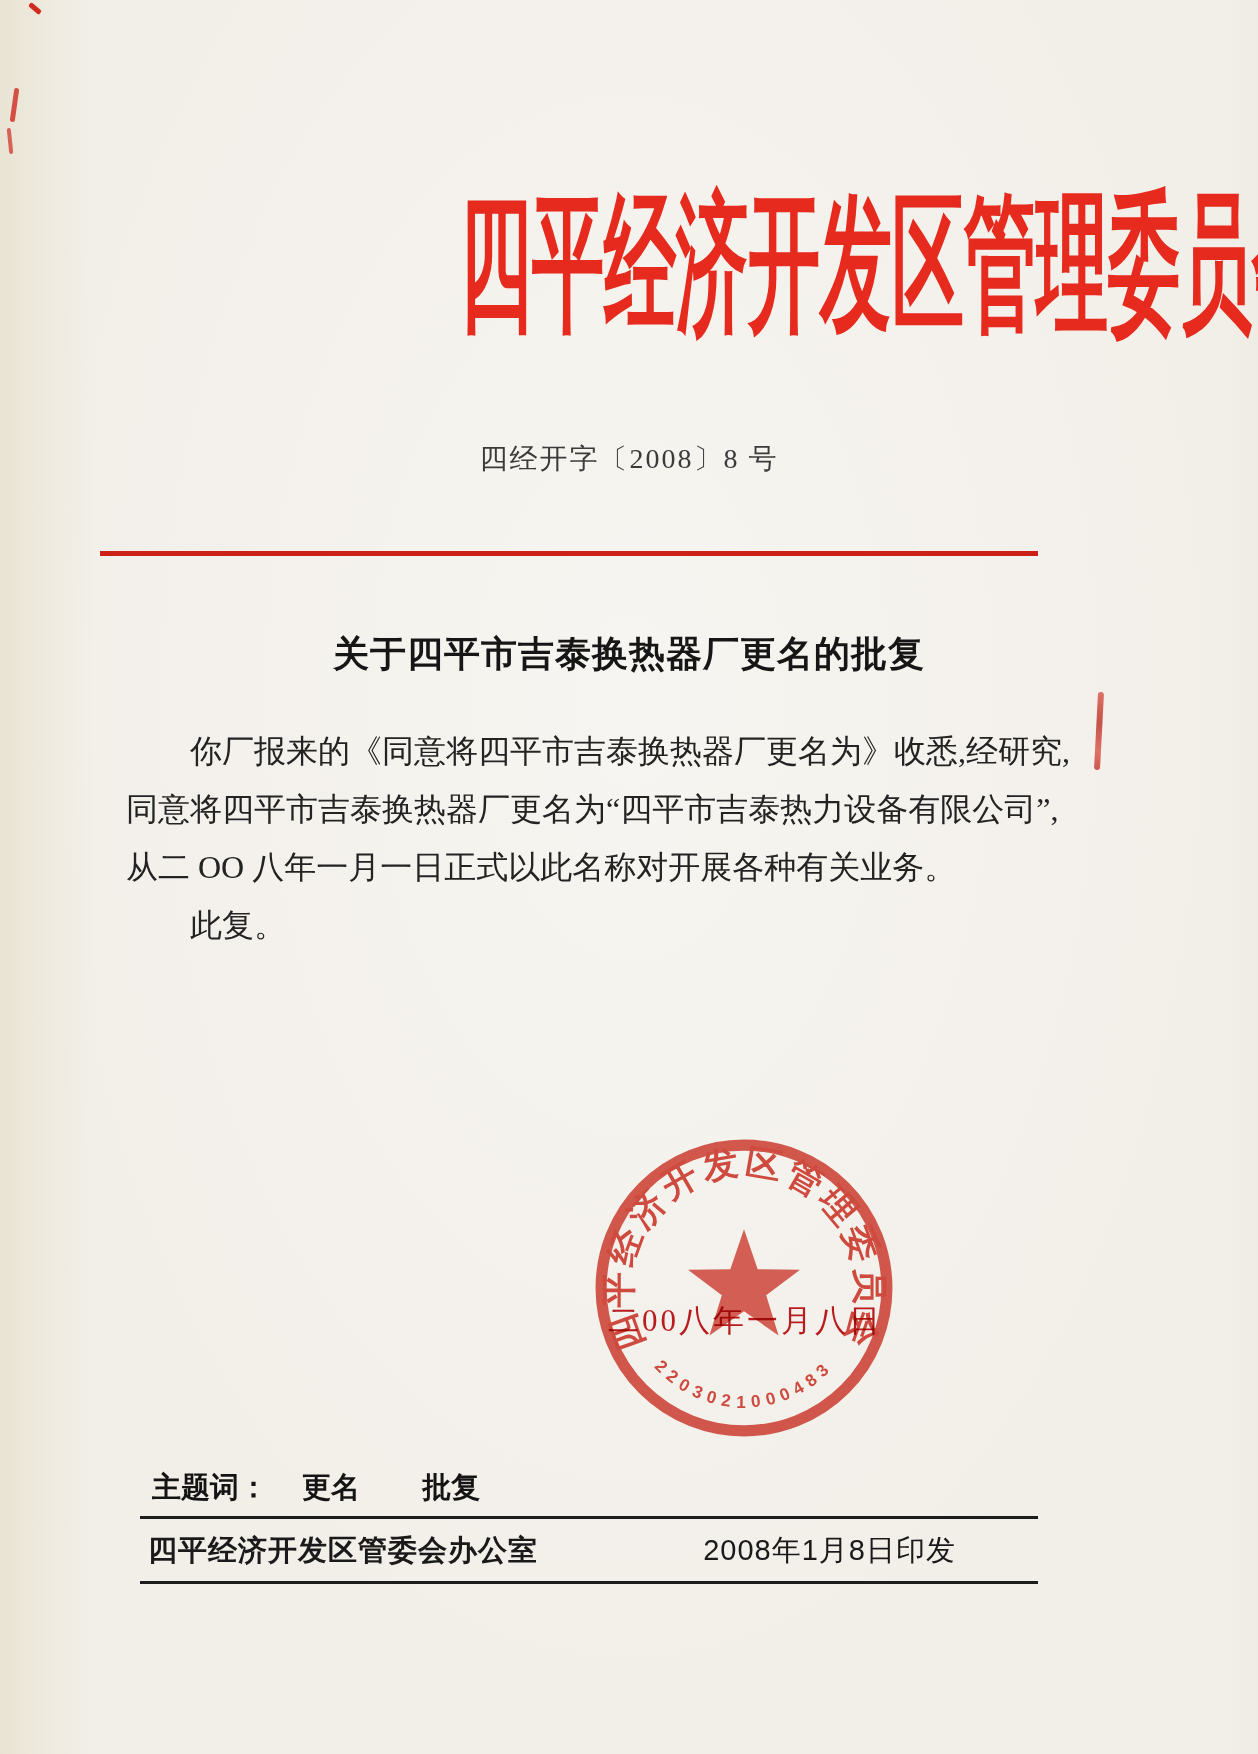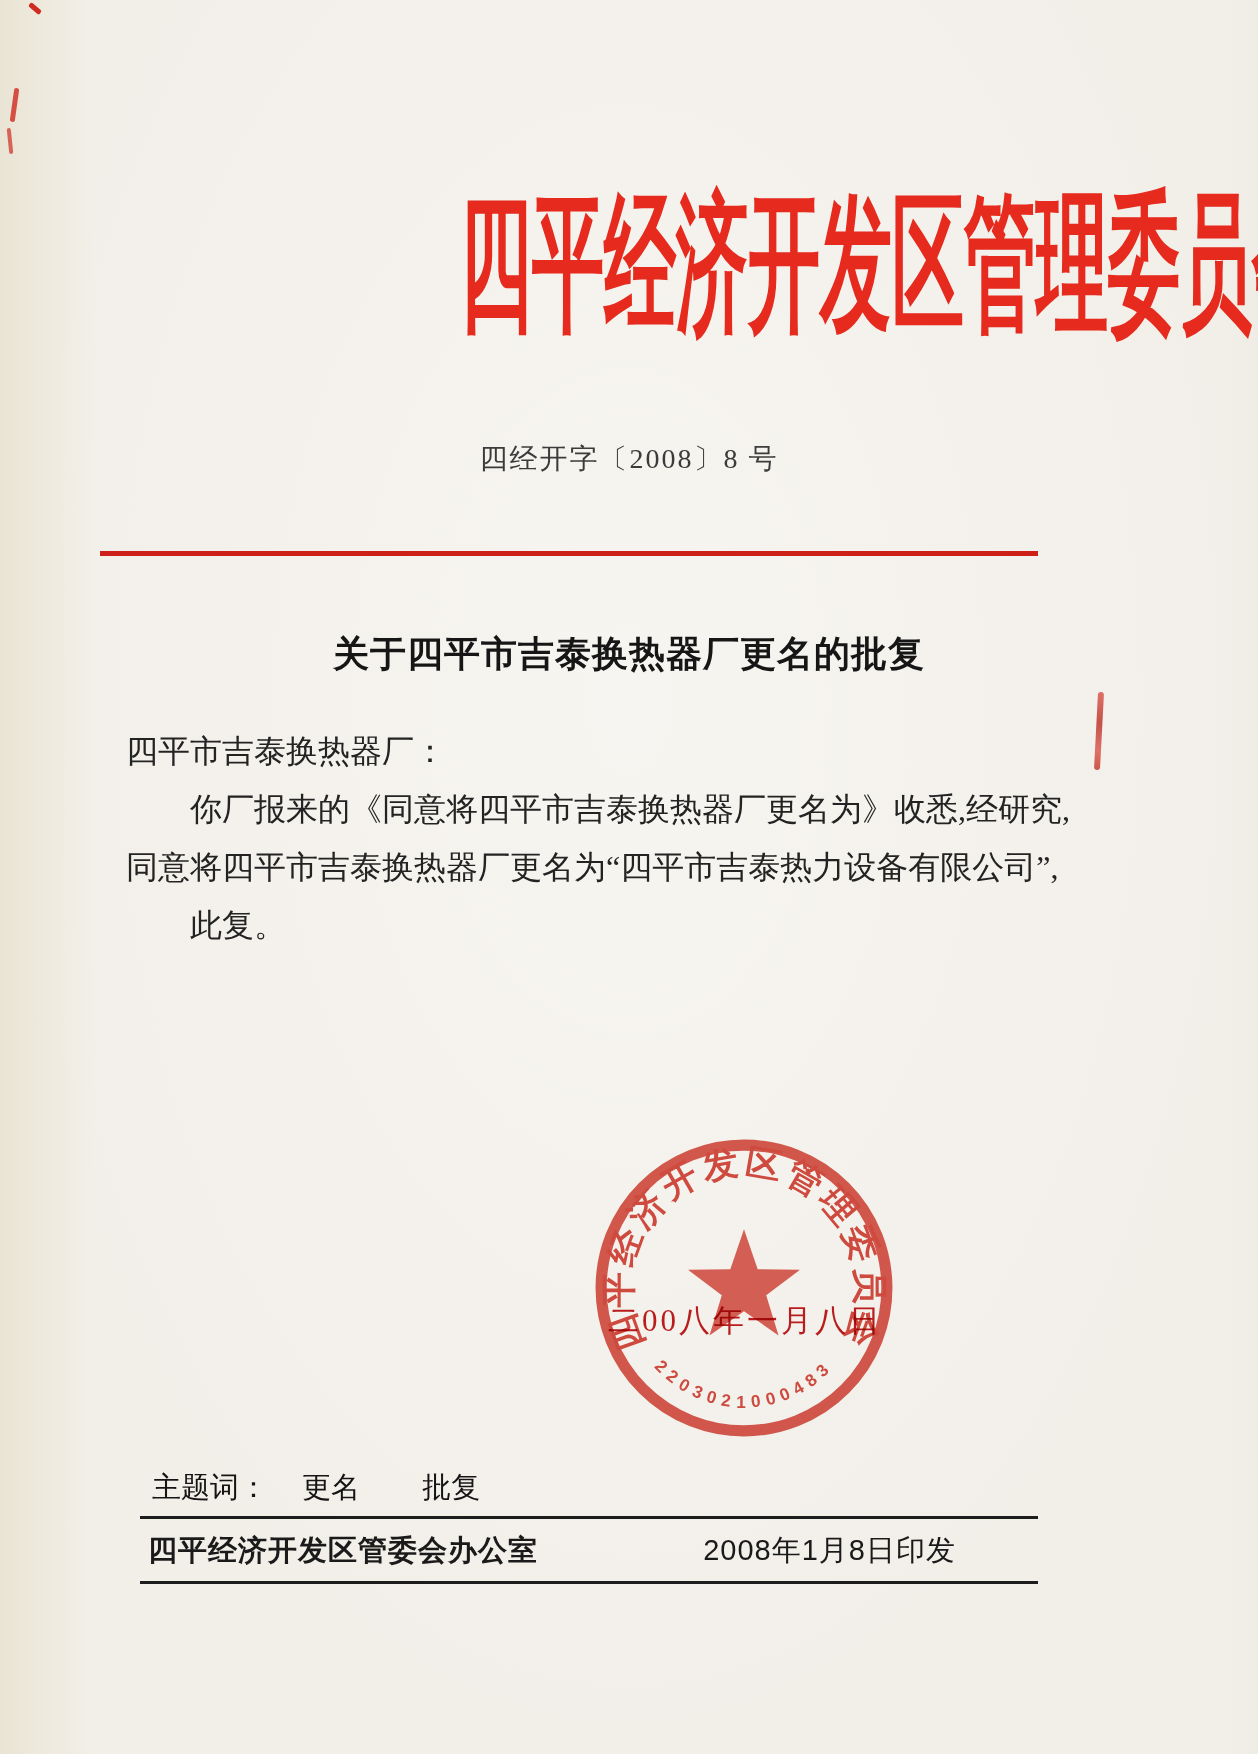--- a/index.html
+++ b/index.html
@@ -91,21 +91,21 @@
   }
   .seal-code-text{
     font-family:"Liberation Sans","DejaVu Sans",sans-serif;
     font-size:17px;font-weight:bold;letter-spacing:6px;
     fill:var(--seal-red);
   }
 
   .keywords-row{
     position:absolute;top:1468px;left:152px;
     font-family:"Liberation Sans","DejaVu Sans",sans-serif;
-    font-weight:normal;font-size:29px;color:#141414;white-space:nowrap;
+    font-weight:bold;font-size:29px;color:#141414;white-space:nowrap;
   }
   .keywords-row .kw1{margin-left:26px;}
   .keywords-row .kw2{margin-left:54px;}
 
   .rule-black{
     position:absolute;left:140px;width:898px;height:3px;background:#1d1d1d;
   }
   .rule-top{top:1516px;}
   .rule-bottom{top:1581px;}
 
@@ -142,23 +142,23 @@
     <span class="stretch">四平经济开发区管理委员会文件</span>
   </div>
 
   <div class="doc-number">四经开字〔2008〕8 号</div>
 
   <div class="red-rule"></div>
 
   <div class="doc-title">关于四平市吉泰换热器厂更名的批复</div>
 
   <div class="body-block">
-    <div class="line">四平市吉泰换热器厂：</div>
     <div class="line indent">你厂报来的《同意将四平市吉泰换热器厂更名为》收悉,经研究,</div>
     <div class="line">同意将四平市吉泰换热器厂更名为“四平市吉泰热力设备有限公司”,</div>
+    <div class="line">从二 OO 八年一月一日正式以此名称对开展各种有关业务。</div>
     <div class="line indent">此复。</div>
   </div>
 
   <div class="date-line">二00八年一月八日</div>
 
   <div class="seal">
     <svg viewBox="0 0 300 300" xmlns="http://www.w3.org/2000/svg">
       <defs>
         <path id="sealArcTop" d="M 44.7 188.3 A 112 112 0 1 1 255.3 188.3" fill="none"></path>
         <path id="sealArcBottom" d="M 59.6 225.9 A 118 118 0 0 0 240.4 225.9" fill="none"></path>

